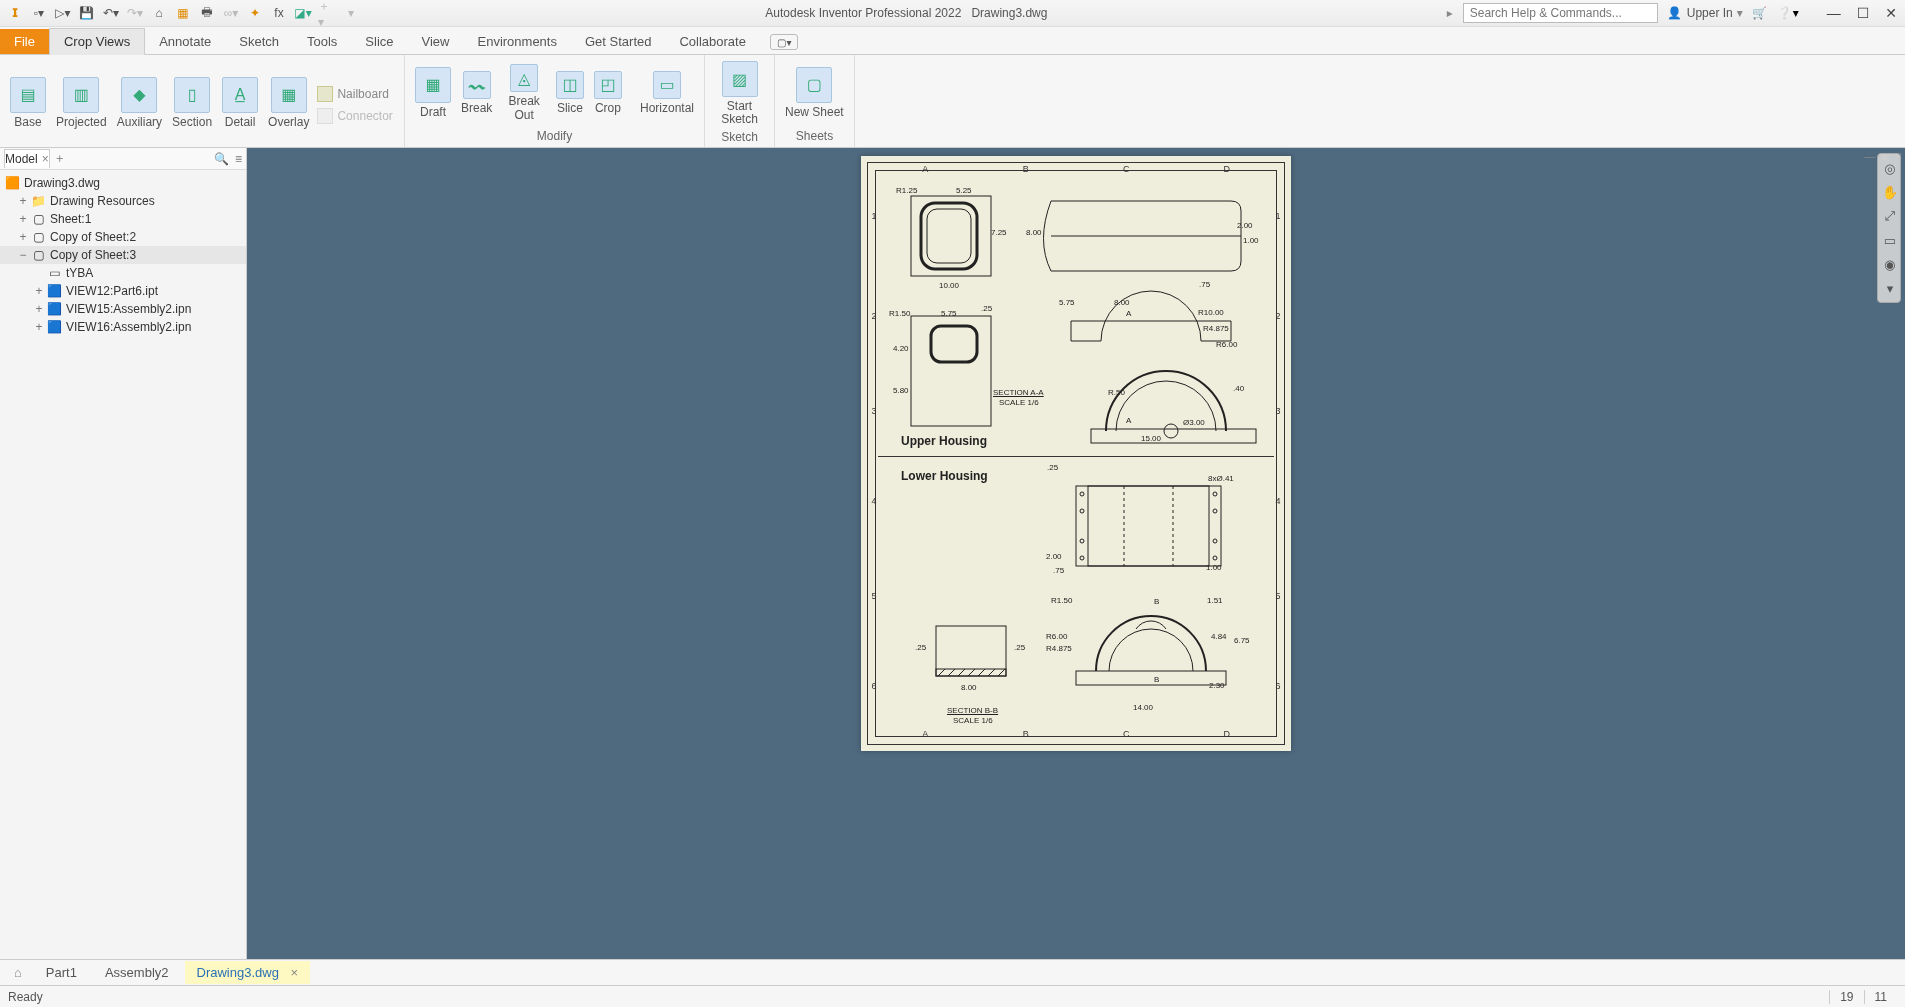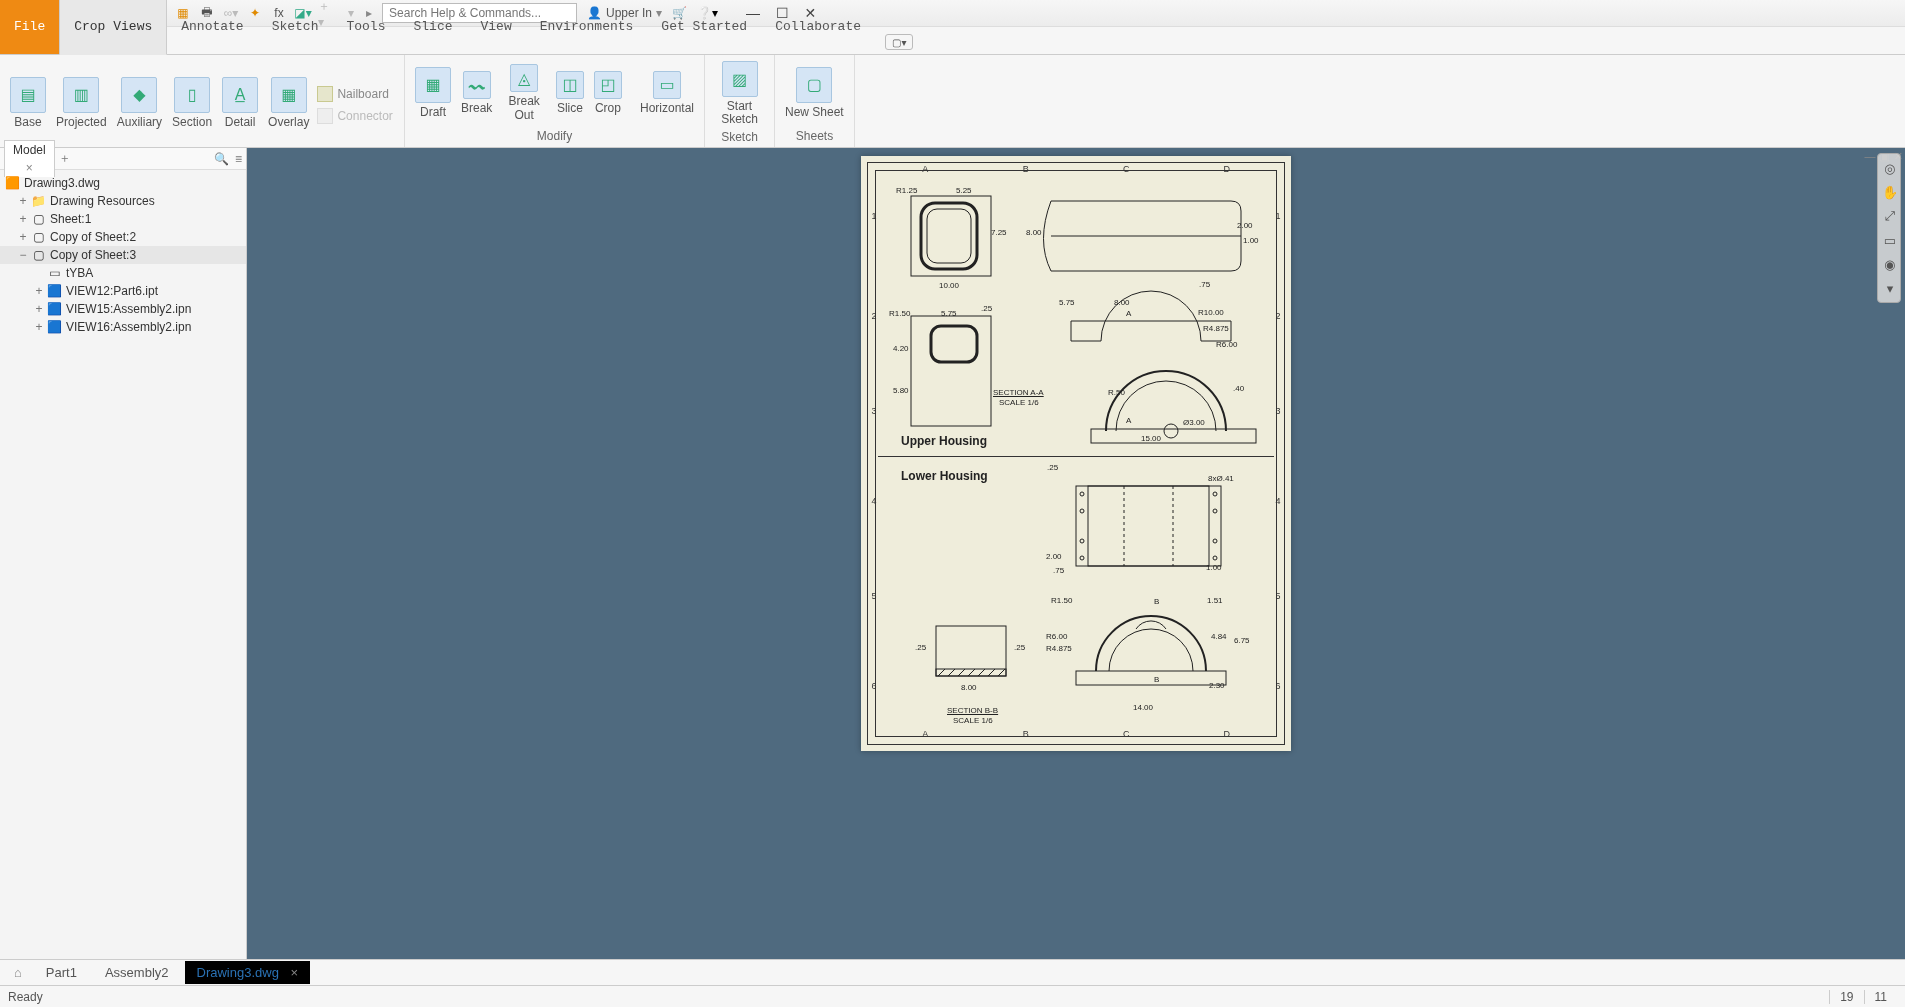--- a/index.html
+++ b/index.html
@@ -12,21 +12,21 @@
 .qat .ic.orange { color: #e08a00; }
 .title-center { flex: 1; text-align: center; color: #555; }
 .title-right { display: flex; align-items: center; gap: 10px; padding-right: 8px; }
 .search { width: 195px; height: 20px; border: 1px solid #bbb; background: #fff; padding: 0 6px; font-size: 12px; color: #777; display:flex; align-items:center;}
 .signin { display: flex; align-items: center; gap: 4px; color: #555; cursor: pointer; }
 .winbtns { display: flex; gap: 16px; margin-left: 18px; color: #444; }
 .winbtns span { cursor: pointer; font-size: 14px; }
 
 
 .ribbon-tabs { height: 28px; background: #f6f6f6; display: flex; align-items: flex-end; font-size: 13px; border-bottom: 1px solid #ccc; }
-.ribbon-tabs .tab { padding: 20px 14px; color: #555; cursor: pointer; font-family: Liberation Mono, monospace; }
+.ribbon-tabs .tab { padding: 5px 14px; color: #555; cursor: pointer; }
 .ribbon-tabs .tab.file { background: #ef8a13; color: #fff; font-weight: 400; }
 .ribbon-tabs .tab.active { background: #e8e8e8; border: 1px solid #ccc; border-bottom: 1px solid #e8e8e8; margin-bottom: -1px; color: #333; }
 .ribbon-tabs .end { margin-left: 10px; padding: 0 6px; border: 1px solid #bbb; border-radius: 3px; font-size: 10px; color:#555; cursor:pointer; display:flex; align-items:center; justify-content:center; height:16px; margin-bottom:4px;}
 
 
 .ribbon { height: 93px; background: #f6f6f6; border-bottom: 1px solid #ccc; display: flex; }
 .panel { border-right: 1px solid #ddd; display: flex; flex-direction: column; }
 .panel-body { flex: 1; display: flex; align-items: center; gap: 2px; padding: 4px 6px 0 6px; }
 .panel-title { text-align: center; font-size: 12px; color: #666; padding: 2px 0 4px 0; }
 .tool { display: flex; flex-direction: column; align-items: center; gap: 3px; padding: 2px 4px; cursor: pointer; }
@@ -36,21 +36,21 @@
 .side-tools { display:flex; flex-direction:column; gap:2px; padding-top:4px;}
 .side-tools .row { display:flex; align-items:center; gap:4px; font-size:12px; color:#888; cursor:pointer; padding:2px; }
 .side-tools .row .mini { width:16px; height:16px; background:#e6e6cc; border:1px solid #c9c990; }
 
 
 .main { flex: 1; display: flex; min-height: 0; }
 
 
 .browser { width: 247px; background: #f4f4f4; border-right: 1px solid #ccc; display: flex; flex-direction: column; font-size: 12px; color: #333; }
 .browser-head { height: 22px; display:flex; align-items:center; padding: 0 4px; border-bottom:1px solid #ddd; background:#f9f9f9;}
-.browser-head .mtab { padding: 2px 8px; background:#fff; border:1px solid #ccc; border-bottom:none; margin-right:4px; display:flex; align-items:center; gap:4px;flex-direction:column;}
+.browser-head .mtab { padding: 2px 0; background:#fff; border:1px solid #ccc; border-bottom:none; margin-right:4px; display:flex; align-items:center; gap:4px;}
 .browser-head .plus { color:#777; cursor:pointer; }
 .browser-head .sp { flex:1; }
 .browser-head .ic2 { color:#777; cursor:pointer; margin-left:6px;}
 .tree { flex:1; overflow:auto; padding: 4px 0; }
 .tree .node { display:flex; align-items:center; gap:4px; padding: 2px 4px 2px 6px; cursor:pointer; white-space:nowrap;}
 .tree .node.sel { background:#e6e6e6;}
 .tree .tw { width:10px; color:#777; text-align:center;}
 .tree .fic { width:14px; height:14px; display:inline-flex; align-items:center; justify-content:center;}
 .tree .ind1 { padding-left: 18px;}
 .tree .ind2 { padding-left: 34px;}
@@ -73,21 +73,21 @@
 .navbar { position:absolute; top:5px; right:4px; width:24px; background:rgba(220,220,220,.85); border:1px solid #aaa; border-radius:4px; display:flex; flex-direction:column; gap:4px; padding:4px 2px;}
 .navbar .nb { width:20px; height:20px; display:flex; align-items:center; justify-content:center; color:#555; cursor:pointer; font-size:13px;}
 
 
 .mini-controls { position:absolute; top:2px; right:2px; display:flex; gap:4px; color:#888; font-size:11px;}
 
 
 .doctabs { height:26px; background:#f6f6f6; border-top:1px solid #ccc; display:flex; align-items:center; font-size:13px; padding:0 6px; gap:4px;}
 .doctabs .home { color:#888; cursor:pointer; padding:0 8px;}
 .doctabs .dtab { padding:4px 12px; color:#555; cursor:pointer;}
-.doctabs .dtab.active { background:#000000; color:#2a6; color:#2a72b5;}
+.doctabs .dtab.active { background:#fef9c3; color:#2a6; color:#2a72b5;}
 .doctabs .dtab .x { margin-left:8px; color:#888;}
 
 
 .status { height:22px; background:#f6f6f6; border-top:1px solid #ccc; display:flex; align-items:center; font-size:12px; color:#555; padding:0 8px;}
 .status .sp { flex:1;}
 .status .cell { border-left:1px solid #ccc; padding:0 10px;}
 
 svg { display:block; }
 </style>
 </head>
@@ -103,20 +103,24 @@
     <span class="ic" style="color:#bbb">↷▾</span>
     <span class="ic">⌂</span>
     <span class="ic orange">▦</span>
     <span class="ic">🖶</span>
     <span class="ic" style="color:#bbb">∞▾</span>
     <span class="ic orange">✦</span>
     <span class="ic">fx</span>
     <span class="ic" style="color:#3a8">◪▾</span>
     <span class="ic" style="color:#bbb">＋▾</span>
     <span class="ic" style="color:#bbb">▾</span>
+  </div>
+  <div class="title-center">
+    <span>Autodesk Inventor Professional 2022</span>&nbsp;&nbsp;
+    <span>Drawing3.dwg</span>
   </div>
   <div class="title-right">
     <span style="color:#888">▸</span>
     <div class="search">
       <span style="flex:1">Search Help &amp; Commands...</span>
     </div>
     <div class="signin">
       <span>👤</span>
       <span>Upper In</span>
       <span style="color:#888">▾</span>

